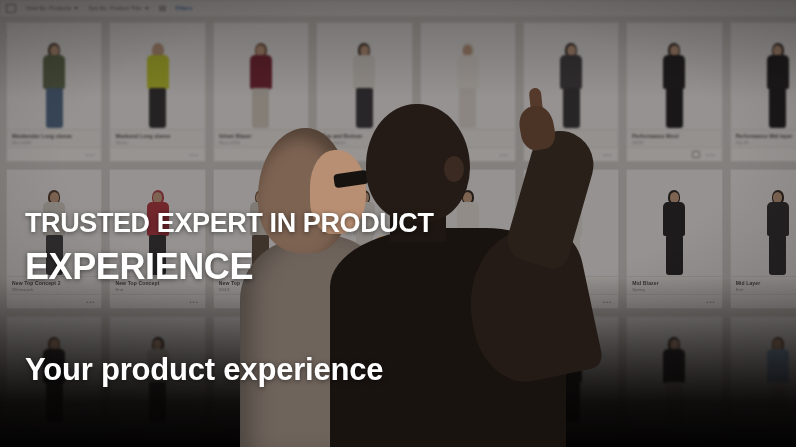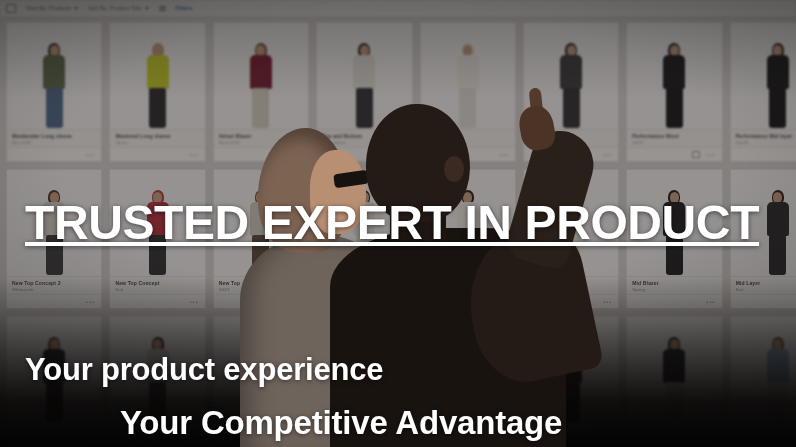--- a/index.html
+++ b/index.html
@@ -160,21 +160,21 @@
 
   
   #copy{position:absolute;left:0;top:0;width:100%;height:100%;}
   .hl{
     position:absolute;color:#ffffff;font-weight:bold;
     font-family:"Liberation Sans",sans-serif;
     text-shadow:0 1px 5px rgba(0,0,0,.55);
     letter-spacing:-0.4px;
     white-space:nowrap;
   }
-  #headline-l1{left:25px;top:203px;font-size:48px;line-height:40px;text-decoration:underline;}
+  #headline-l1{left:25px;top:203px;font-size:27px;line-height:40px;}
   #headline-l2{left:25px;top:247px;font-size:36px;line-height:40px;}
   #sub-l1{left:25px;top:352px;font-size:31px;line-height:36px;letter-spacing:-0.2px;}
   #sub-l2{left:120px;top:404px;font-size:33px;line-height:38px;letter-spacing:-0.2px;}
 </style>
 </head>
 <body>
 
 <div id="stage">
 
   <div id="app-board">
@@ -624,17 +624,17 @@
     <div class="m-arm"></div>
     <div class="m-finger"></div>
     <div class="m-hand"></div>
     <div class="m-neck"></div>
     <div class="m-head"></div>
     <div class="m-ear"></div>
   </div>
 
   <div id="copy">
     <div class="hl" id="headline-l1">TRUSTED EXPERT IN PRODUCT</div>
+    <div class="hl" id="headline-l2">EXPERIENCE</div>
     <div class="hl" id="sub-l1">Your product experience</div>
-    <div class="hl" id="sub-l2">Your Competitive Advantage</div>
   </div>
 
 </div>
 
 </body></html>

